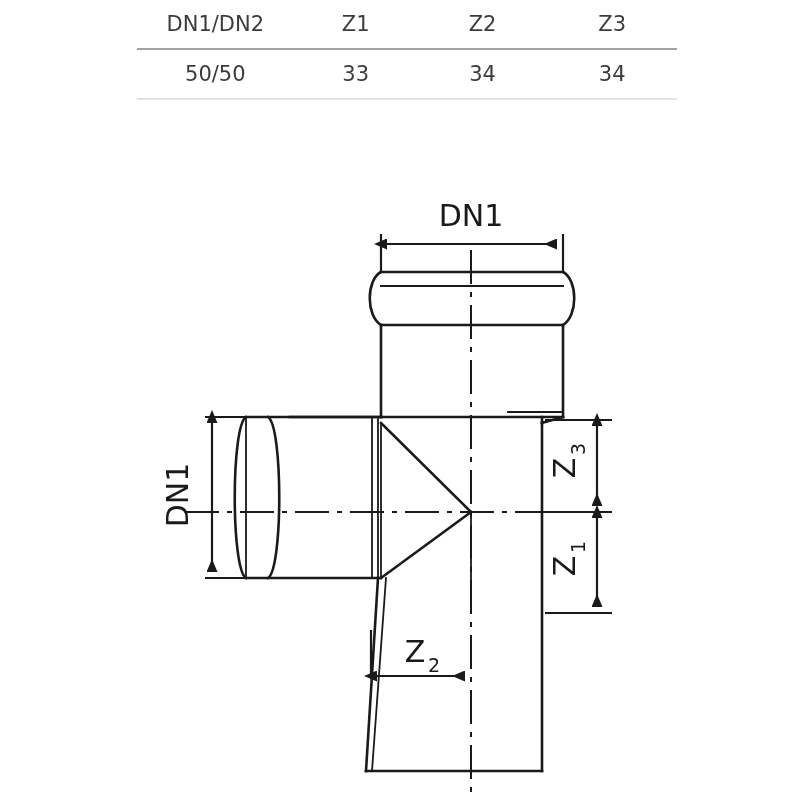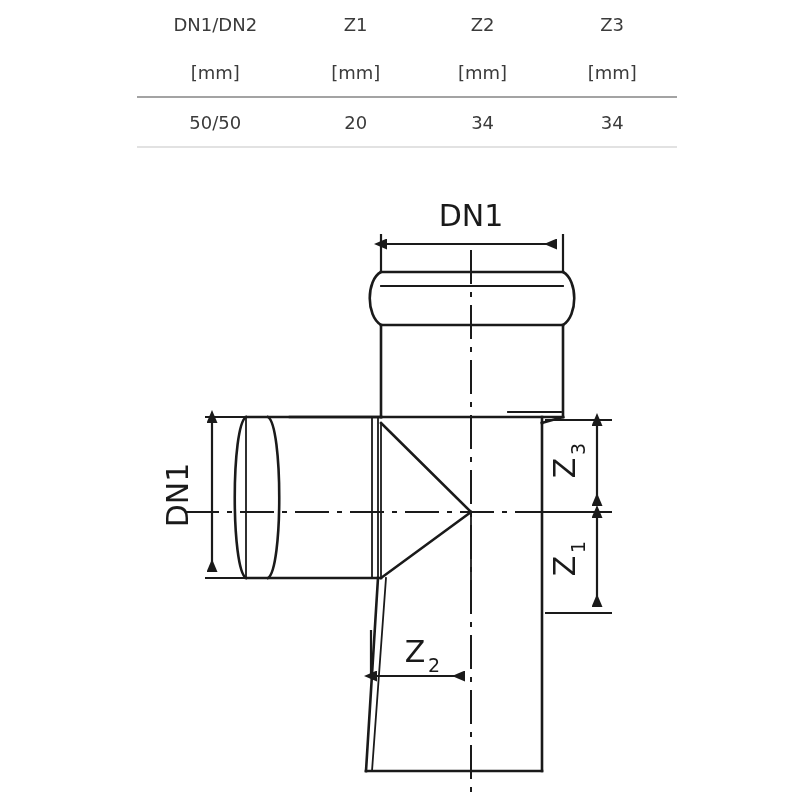--- a/index.html
+++ b/index.html
@@ -26,21 +26,21 @@
   #spec-table table {
     width: 100%;
     border-collapse: collapse;
     table-layout: fixed;
   }
   #spec-table th,
   #spec-table td {
     text-align: center;
     font-weight: 400;
     color: #3b3b3b;
-    font-size: 18px;
+    font-size: 21px;
     padding: 0;
     border: none;
   }
   #spec-table th {
     height: 48px;
     vertical-align: middle;
   }
   #spec-table tr.units-row th {
     height: 48px;
   }
@@ -84,31 +84,25 @@
         <col class="c2">
         <col class="c3">
     </colgroup>
     <thead>
       <tr class="header-row">
         <th>DN1/DN2</th>
         <th>Z1</th>
         <th>Z2</th>
         <th>Z3</th>
       </tr>
-      <tr class="units-row">
-        <th>[mm]</th>
-        <th>[mm]</th>
-        <th>[mm]</th>
-        <th>[mm]</th>
-      </tr>
     </thead>
     <tbody>
       <tr class="data-row">
         <td>50/50</td>
-        <td>20</td>
+        <td>33</td>
         <td>34</td>
         <td>34</td>
       </tr>
     </tbody>
   </table>
 </div>
 
 <div id="drawing-area">
 <svg id="drawing-svg" viewBox="0 0 800 610" xmlns="http://www.w3.org/2000/svg">
 

